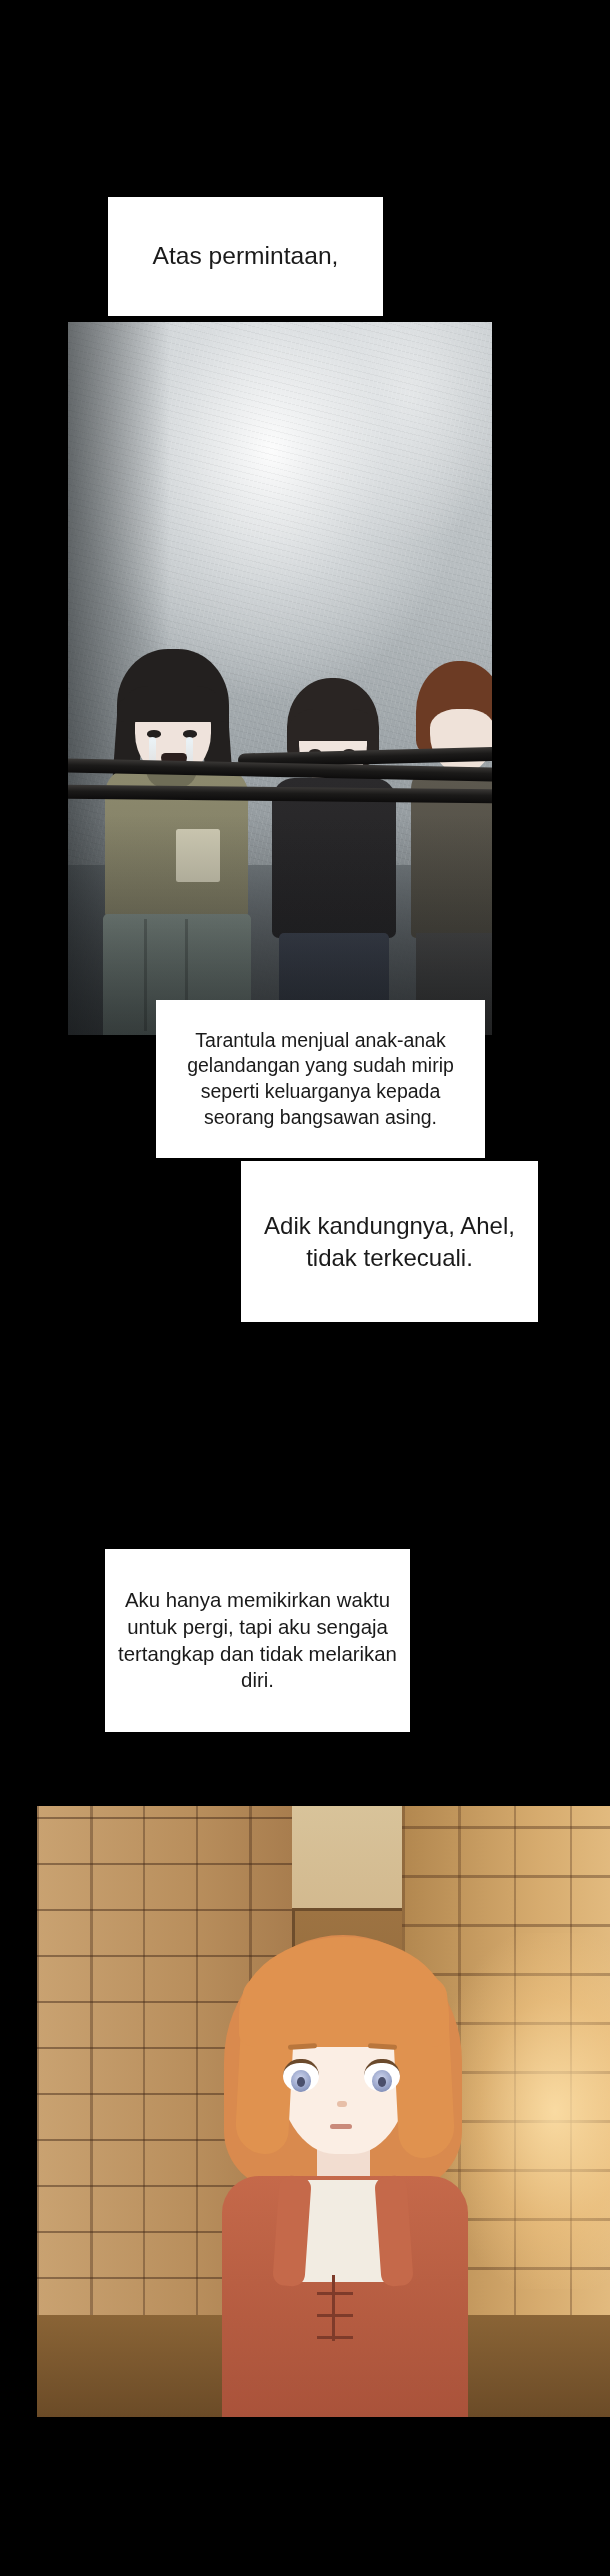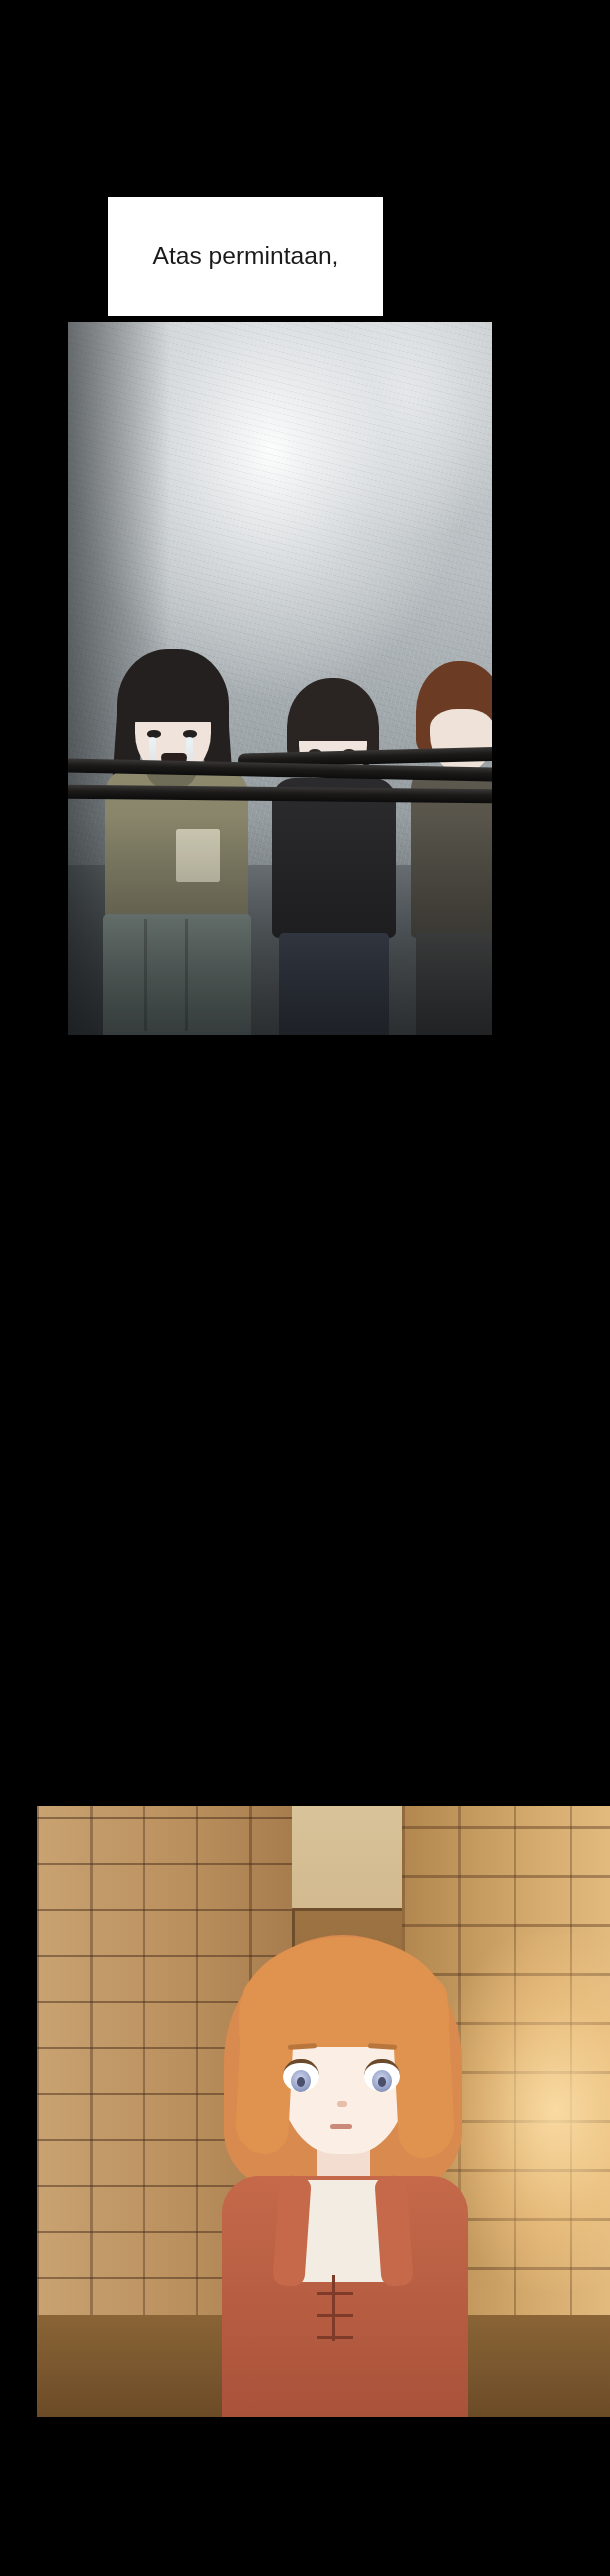--- a/index.html
+++ b/index.html
@@ -439,18 +439,27 @@
       <div class="lace-x" style="top:367px"></div>
       <div class="lace-x" style="top:389px"></div>
       <div class="lace-x" style="top:411px"></div>
     </div>
   </div>
 
   <div class="bubble" id="bubble-1">
     <span>Atas permintaan,</span>
   </div>
 
-
-
+  <div class="bubble" id="bubble-2">
+    <span>Tarantula menjual anak-anak gelandangan yang sudah mirip seperti keluarganya kepada seorang bangsawan asing.</span>
+  </div>
+
+  <div class="bubble" id="bubble-3">
+    <span>Adik kandungnya, Ahel, tidak terkecuali.</span>
+  </div>
+
+  <div class="bubble" id="bubble-4">
+    <span>Aku hanya memikirkan waktu untuk pergi, tapi aku sengaja tertangkap dan tidak melarikan diri.</span>
+  </div>
 
 
 </div>
 
 
 </body></html>

